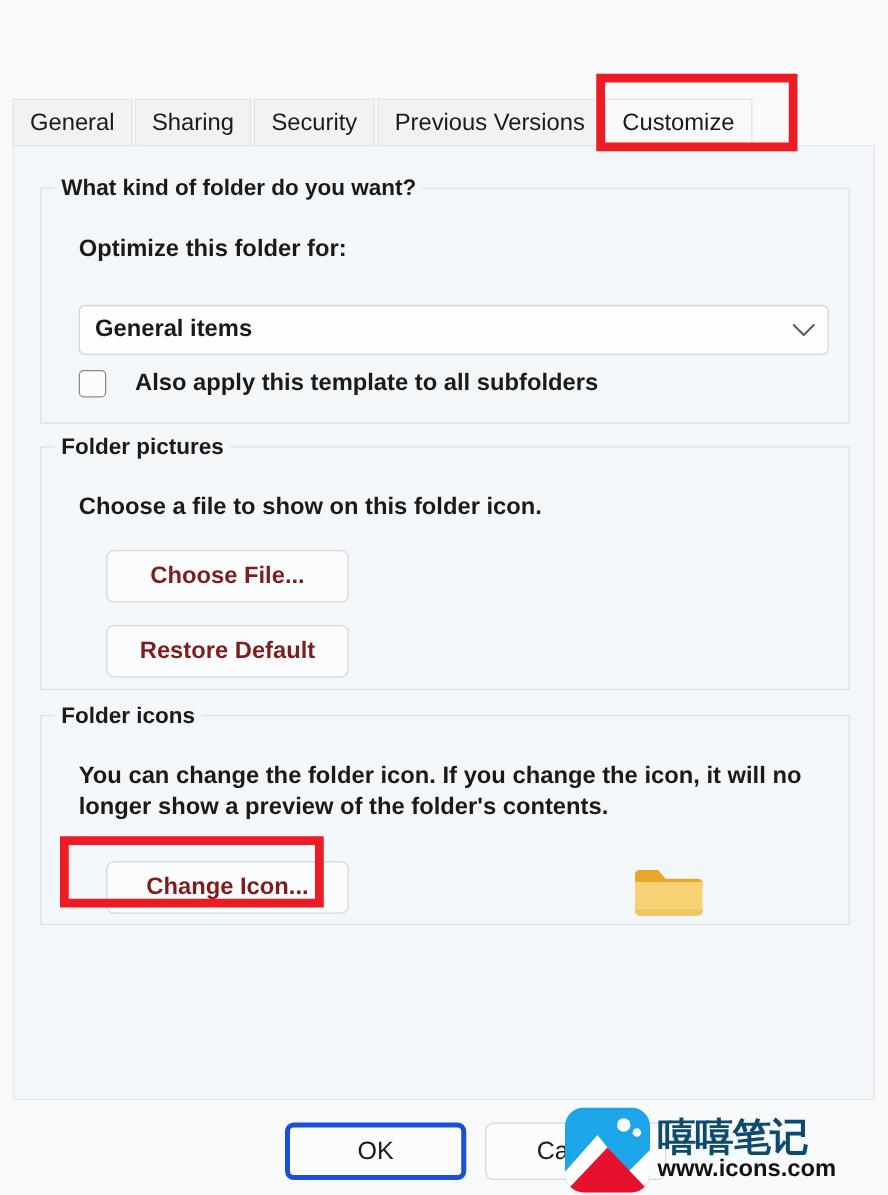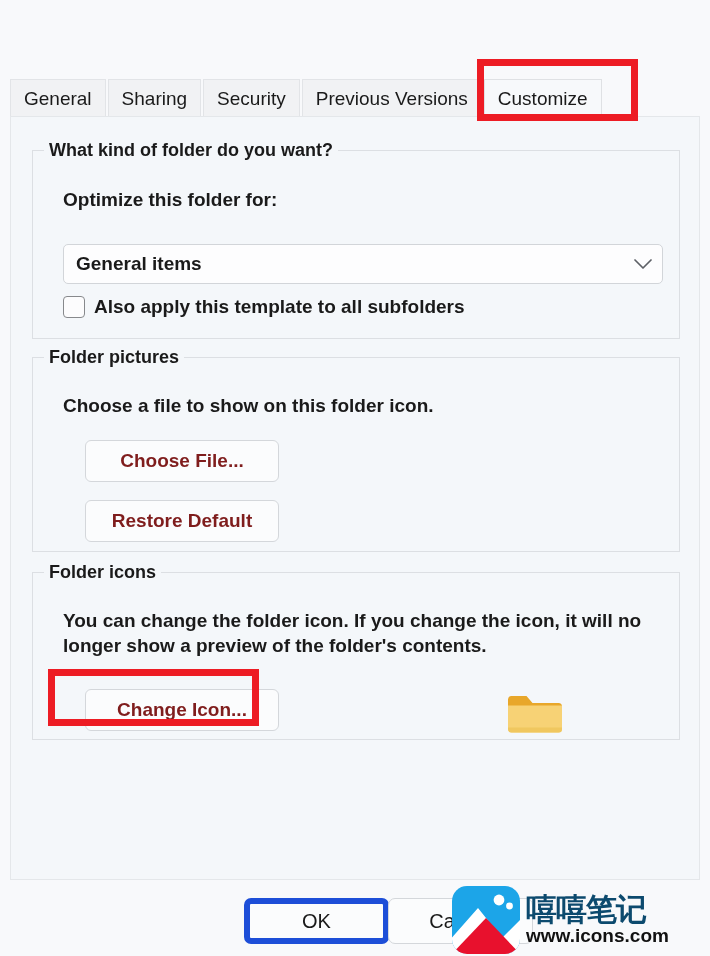--- a/index.html
+++ b/index.html
@@ -161,21 +161,21 @@
     width: 22px; height: 22px;
     border: 1px solid #87898c;
     border-radius: 4px;
     background: #fcfcfd;
     box-sizing: border-box;
     flex: none;
   }
   #checkbox-label {
     font-size: 19px;
     color: #1a1a1a;
-    margin-left: 9px;
+    margin-left: 23px;
     white-space: nowrap;
   }
 
   
   .dlgbtn {
     position: absolute;
     background: #fbfcfd;
     border: 1px solid #d4d7db;
     border-radius: 6px;
     box-sizing: border-box;
@@ -204,24 +204,24 @@
     border: 7px solid #ed1c24;
     box-sizing: border-box;
     pointer-events: none;
   }
   #redbox-customize { left: 477px; top: 59px;  width: 161px; height: 62px; }
   #redbox-change-icon { left: 48px; top: 669px; width: 211px; height: 57px; }
 
   
   #footer-ok {
     position: absolute;
-    left: 244px; top: 898px;
+    left: 228px; top: 898px;
     width: 145px; height: 46px;
     background: #fbfcfd;
-    border: 6px solid #1d4ed8;
+    border: 4px solid #1d4ed8;
     border-radius: 7px;
     box-sizing: border-box;
     display: flex; align-items: center; justify-content: center;
     font-size: 20px; color: #1a1a1a;
     cursor: default;
   }
   #footer-cancel {
     position: absolute;
     left: 388px; top: 898px;
     width: 145px; height: 46px;

